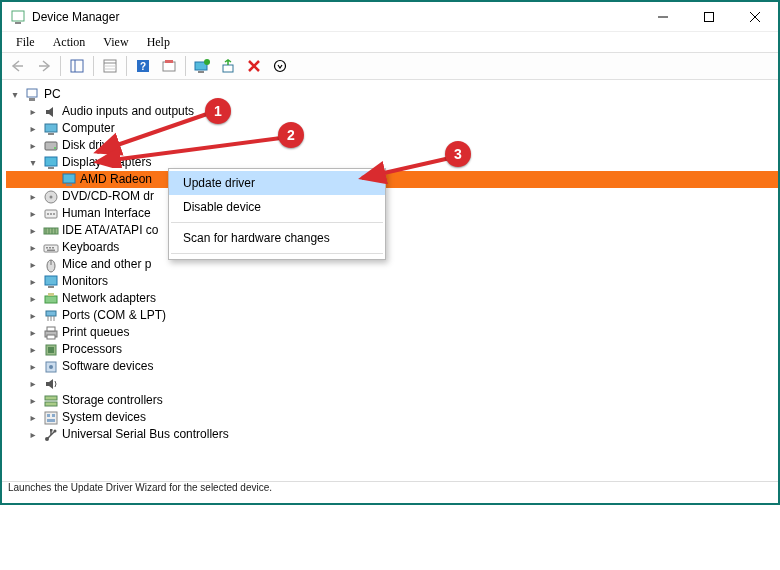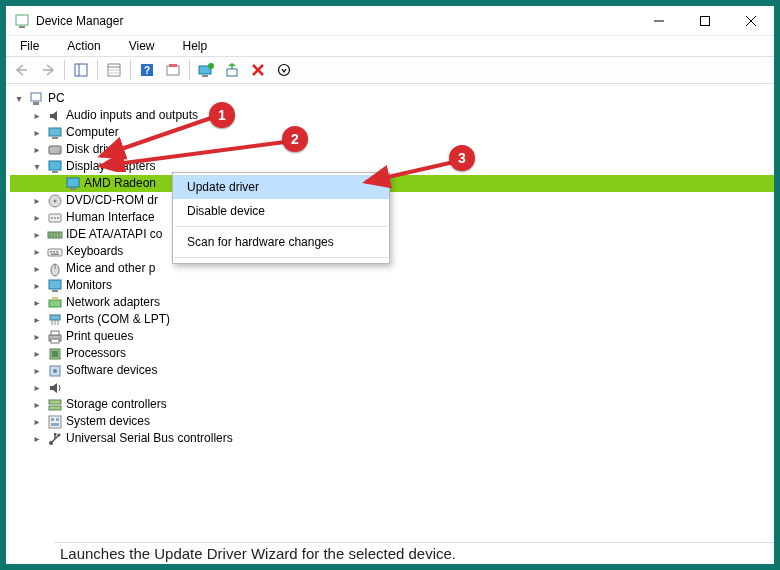--- a/index.html
+++ b/index.html
@@ -1,33 +1,33 @@
 <!DOCTYPE html>
 <html><head>
 <meta charset="utf-8">
 <style>
   * { box-sizing: border-box; }
   html, body { margin:0; padding:0; font-family: "Segoe UI", Tahoma, sans-serif; font-size: 12px; color:#000; }
-  .window { width:780px; height:570px; border:6px solid #0f766e; display:flex; flex-direction:column; background:#fff; position:relative; }
+  .window { width:780px; height:505px; border:2px solid #0f766e; display:flex; flex-direction:column; background:#fff; position:relative; }
   .titlebar { height:30px; display:flex; align-items:center; padding:0 0 0 8px; border-bottom:1px solid #eee; }
   .titlebar .app-icon { width:16px; height:16px; margin-right:6px; }
   .titlebar .title { flex:1; font-size:12px; }
   .win-btn { width:46px; height:30px; display:flex; align-items:center; justify-content:center; }
-  .menubar { height:20px; display:flex; align-items:center; padding:0 6px; gap:12px; }
+  .menubar { height:20px; display:flex; align-items:center; padding:0 6px; gap:2px;font-family:Liberation Serif, serif; }
   .menubar span { padding:2px 8px; }
   .toolbar { height:28px; border-top:1px solid #e0e0e0; border-bottom:1px solid #e0e0e0; display:flex; align-items:center; padding:0 4px; gap:2px; background:#fdfdfd; }
   .tool { width:24px; height:22px; display:flex; align-items:center; justify-content:center; border:1px solid transparent; }
   .tool.disabled { opacity:.4; }
   .sep { width:1px; height:20px; background:#d0d0d0; margin:0 2px; }
   .content { flex:1; overflow:auto; padding:6px 0 6px 4px; position:relative; }
   .tree-row { display:flex; align-items:center; height:17px; line-height:17px; white-space:nowrap; }
   .twisty { width:14px; text-align:center; color:#666; font-size:10px; }
   .dev-icon { width:16px; height:16px; margin:0 3px; flex:0 0 16px; }
-  .tree-row.selected { background:#84cc16; }
-  .statusbar { height:22px; border-top:1px solid #ddd; display:flex; align-items:center; padding:0 6px; font-size:15px; color:#222;margin-left:48px; }
+  .tree-row.selected { background:#f97316; }
+  .statusbar { height:22px; border-top:1px solid #ddd; display:flex; padding:0 6px; font-size:10px; color:#222; }
   .ctxmenu { position:absolute; background:#fff; border:1px solid #b8b8b8; box-shadow:2px 3px 6px rgba(0,0,0,.25); padding:2px 0; width:218px; z-index:20; }
   .ctxmenu .mi { padding:5px 14px; font-size:12px; }
   .ctxmenu .mi.hl { background:#bfe0ff; }
   .ctxmenu .mi.bold { font-weight:bold; }
   .ctxmenu .msep { height:1px; background:#ddd; margin:3px 2px; }
   .badge { position:absolute; width:26px; height:26px; border-radius:50%; background:#d92b2f; color:#fff; font-weight:bold; font-size:14px; display:flex; align-items:center; justify-content:center; box-shadow:0 1px 2px rgba(0,0,0,.4); z-index:30; }
   svg.arrow { position:absolute; z-index:25; pointer-events:none; }
 </style>
 </head>
 <body>

